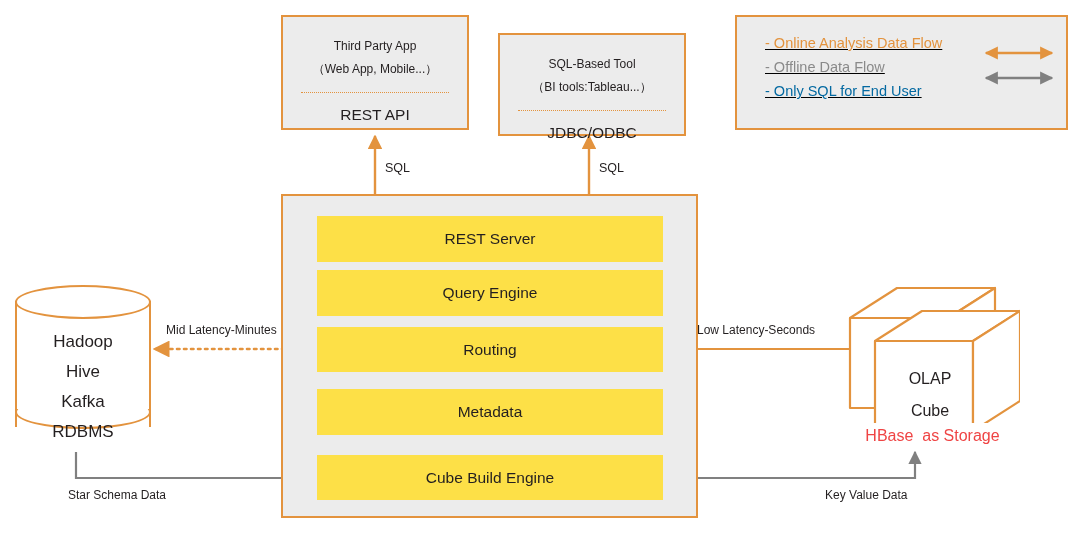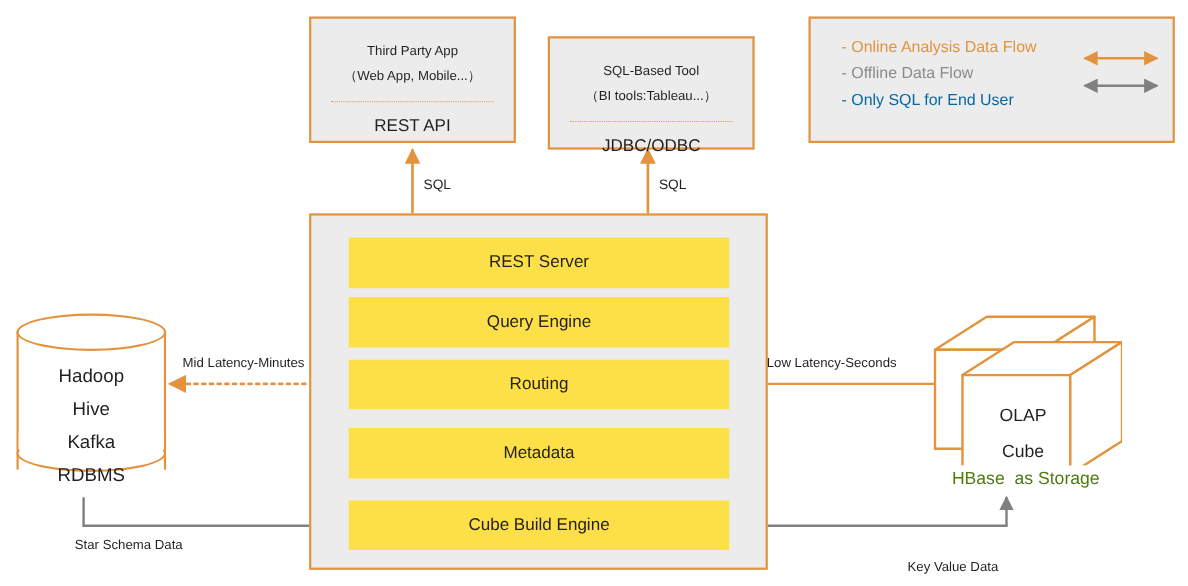--- a/index.html
+++ b/index.html
@@ -52,20 +52,21 @@
     color: #231F20;
     text-align: center;
     margin-top: 13px;
   }
 
   
   .legend-list {
     margin: 0;
     padding: 14px 0 0 28px;
     list-style: none;
+    text-decoration: underline;
   }
   .legend-row {
     font-size: 14.5px;
     line-height: 24px;
     white-space: pre;
   }
   .legend-arrow-svg { position: absolute; }
 
   
   .layer {
@@ -112,21 +113,21 @@
   
   .cube-text {
     text-align: center;
     font-size: 16px;
     line-height: 32px;
     color: #231F20;
     white-space: pre;
   }
   .hbase-label {
     font-size: 16px;
-    color: #4d7c0f;
+    color: #ef4444;
     text-align: center;
     white-space: pre;
   }
 </style>
 </head>
 <body>
 
 <div id="canvas">
 
   <svg class="abs" style="left:0; top:0; width:1080px; height:533px; pointer-events:none;">
@@ -212,21 +213,21 @@
     <div class="abs cyl-ellipse" style="left:0; top:0; width:136px; height:34px;"></div>
     <div class="abs cyl-text" style="left:0; top:42px; width:136px;">Hadoop
 Hive
 Kafka
 RDBMS</div>
   </div>
 
   <div class="abs conn-label" style="left:166px; top:323px;">Mid Latency-Minutes</div>
   <div class="abs conn-label" style="left:697px; top:323px;">Low Latency-Seconds</div>
   <div class="abs conn-label" style="left:68px; top:488px;">Star Schema Data</div>
-  <div class="abs conn-label" style="left:825px; top:488px;margin-top:20px;">Key Value Data</div>
+  <div class="abs conn-label" style="left:825px; top:488px;">Key Value Data</div>
 
   <svg class="abs" style="left:845px; top:283px; width:175px; height:140px;">
 
     <g>
       <polygon points="5,35 52,5 150,5 103,35" fill="#ffffff" stroke="#E3933E" stroke-width="2.2" stroke-linejoin="round"></polygon>
       <polygon points="5,35 103,35 103,125 5,125" fill="#ffffff" stroke="#E3933E" stroke-width="2.2" stroke-linejoin="round"></polygon>
       <polygon points="103,35 150,5 150,95 103,125" fill="#ffffff" stroke="#E3933E" stroke-width="2.2" stroke-linejoin="round"></polygon>
     </g>
 
     <g>

